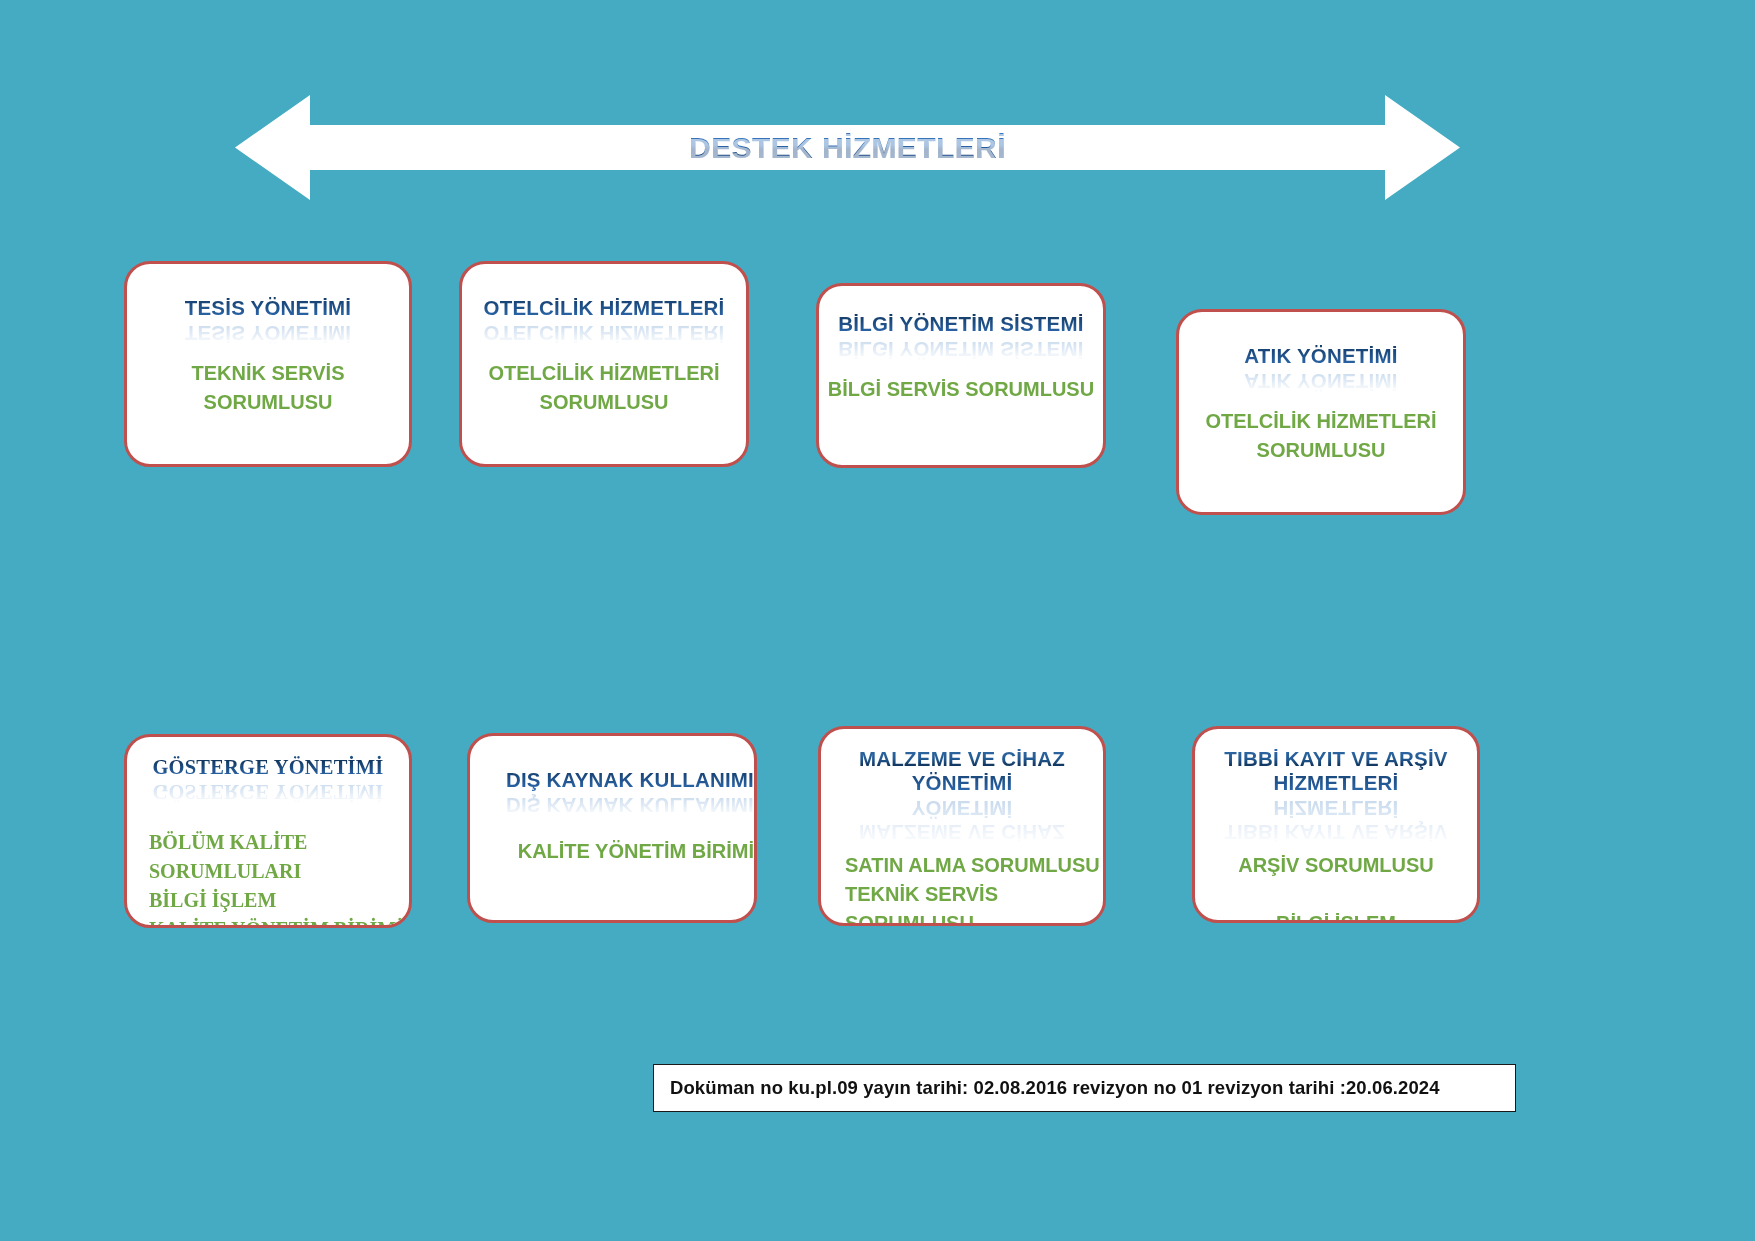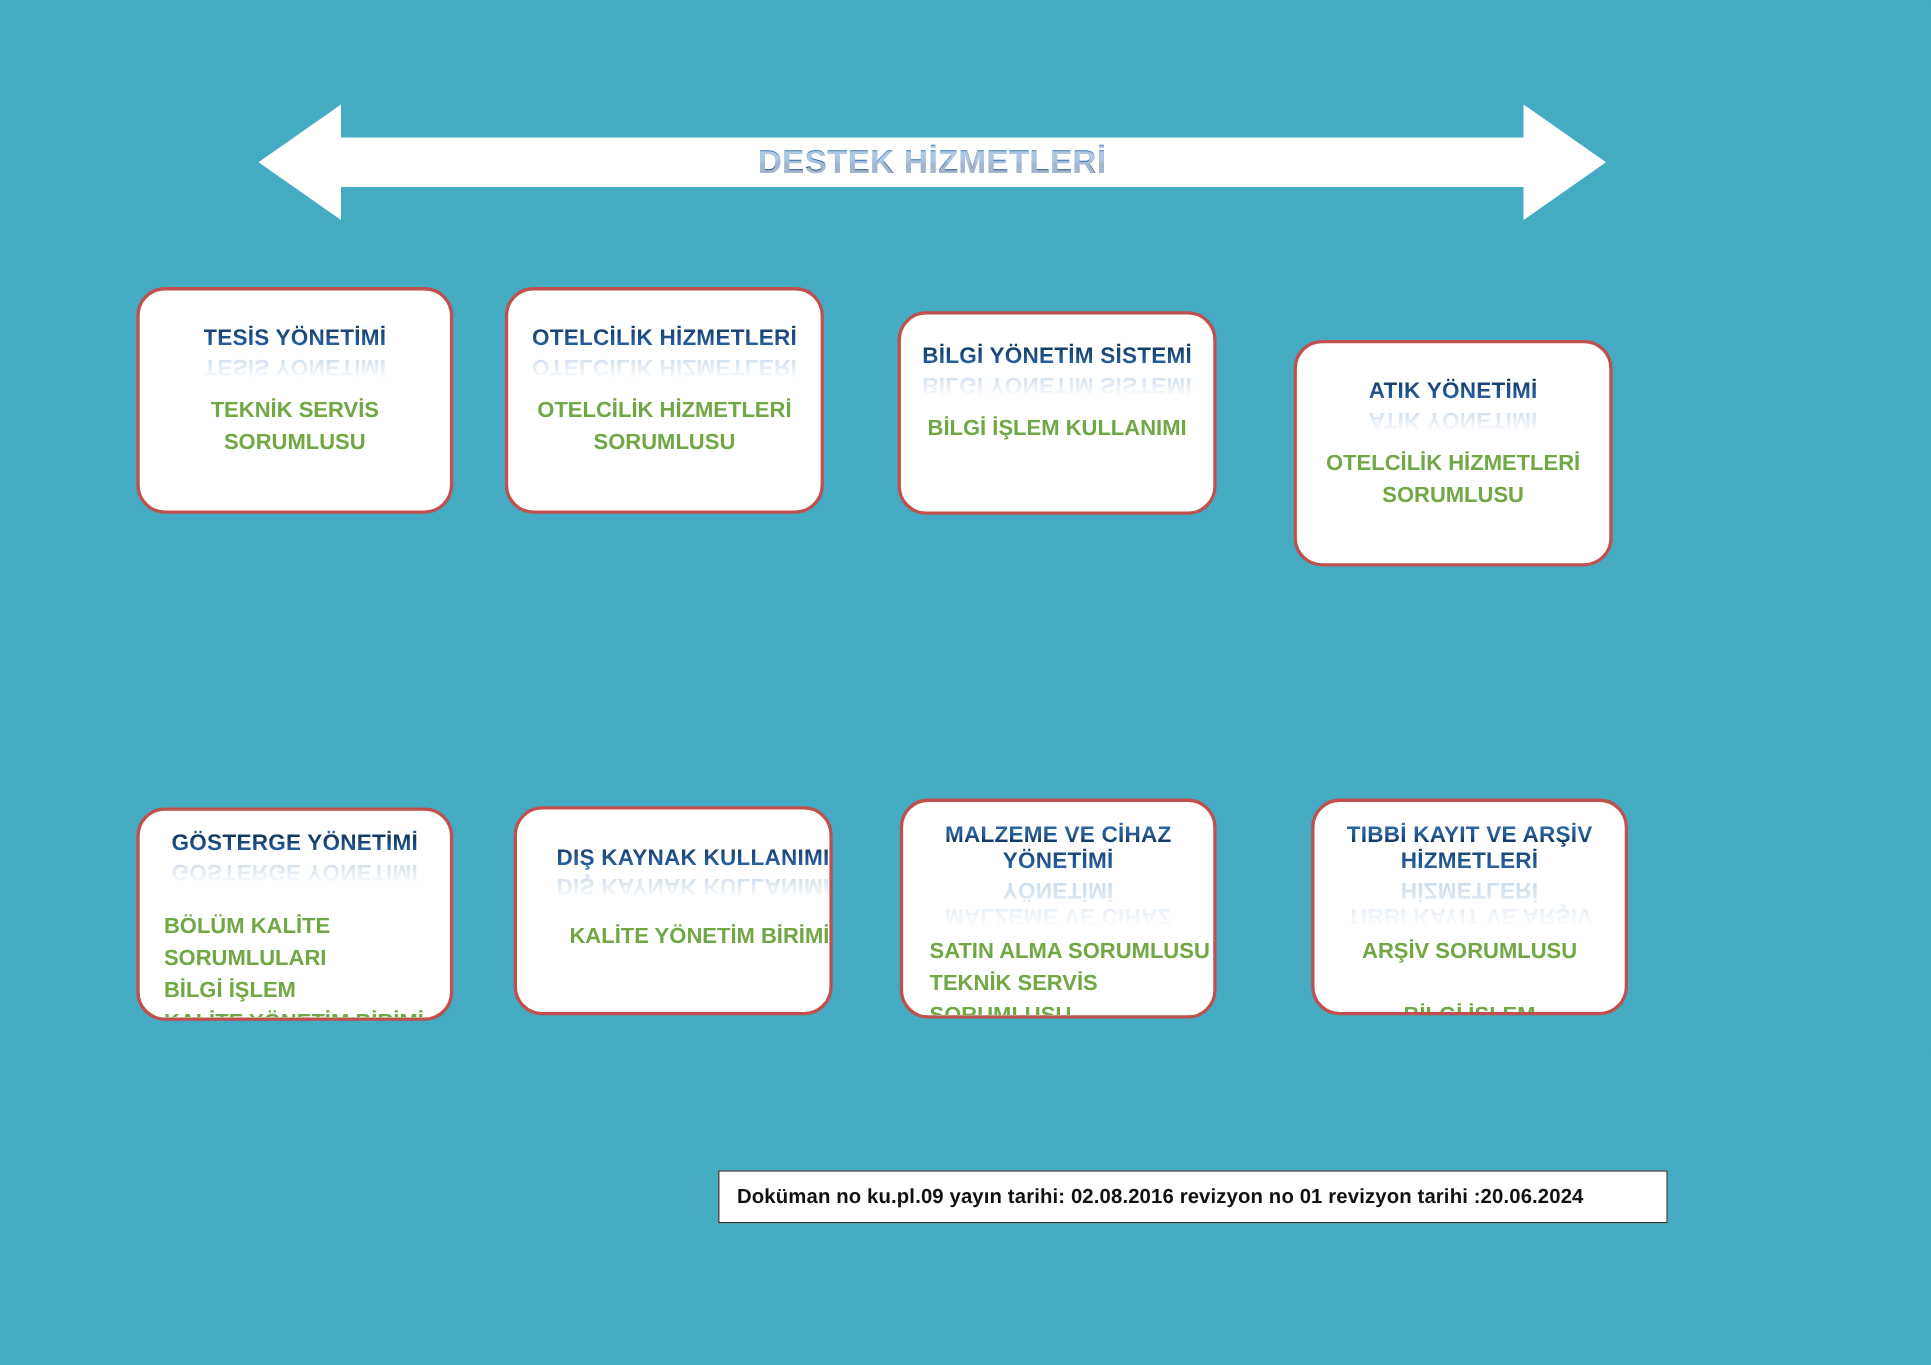--- a/index.html
+++ b/index.html
@@ -109,21 +109,21 @@
     align-self: flex-start;
   }
 
   
   #card-tesis      { left: 124px;  top: 258px; width: 288px; height: 206px; }
   #card-otelcilik  { left: 459px;  top: 258px; width: 290px; height: 206px; }
   #card-bilgi      { left: 816px;  top: 280px; width: 290px; height: 185px; }
   #card-atik       { left: 1176px; top: 258px; width: 290px; height: 206px; margin-top: 48px; }
 
   
-  #card-gosterge   { left: 124px;  top: 731px; width: 288px; height: 194px; }
+  #card-gosterge   { left: 124px;  top: 731px; width: 288px; height: 194px; font-family: Liberation Serif, serif; }
   #card-dis        { left: 467px;  top: 730px; width: 290px; height: 190px; align-items: flex-end; }
   #card-malzeme    { left: 818px;  top: 723px; width: 288px; height: 200px; }
   #card-tibbi      { left: 1192px; top: 723px; width: 288px; height: 197px; }
 
   .pad-t-26 { padding-top: 26px; }
   .pad-t-32 { padding-top: 32px; }
   .pad-t-18 { padding-top: 18px; }
 
   .gap-20 { margin-top: 20px; }
   .gap-14 { margin-top: 14px; }
@@ -173,21 +173,21 @@
   <div class="card" id="card-otelcilik">
     <div class="card-title pad-t-32">OTELCİLİK HİZMETLERİ</div>
     <div class="card-title-reflect">OTELCİLİK HİZMETLERİ</div>
     <div class="card-body gap-14">OTELCİLİK HİZMETLERİ
 SORUMLUSU</div>
   </div>
 
   <div class="card" id="card-bilgi">
     <div class="card-title pad-t-26">BİLGİ YÖNETİM SİSTEMİ</div>
     <div class="card-title-reflect">BİLGİ YÖNETİM SİSTEMİ</div>
-    <div class="card-body gap-14">BİLGİ İŞLEM KULLANIMI</div>
+    <div class="card-body gap-14">BİLGİ SERVİS SORUMLUSU</div>
   </div>
 
   <div class="card" id="card-atik">
     <div class="card-title pad-t-32">ATIK YÖNETİMİ</div>
     <div class="card-title-reflect">ATIK YÖNETİMİ</div>
     <div class="card-body gap-14">OTELCİLİK HİZMETLERİ
 SORUMLUSU</div>
   </div>
 
   <div class="card" id="card-gosterge">

